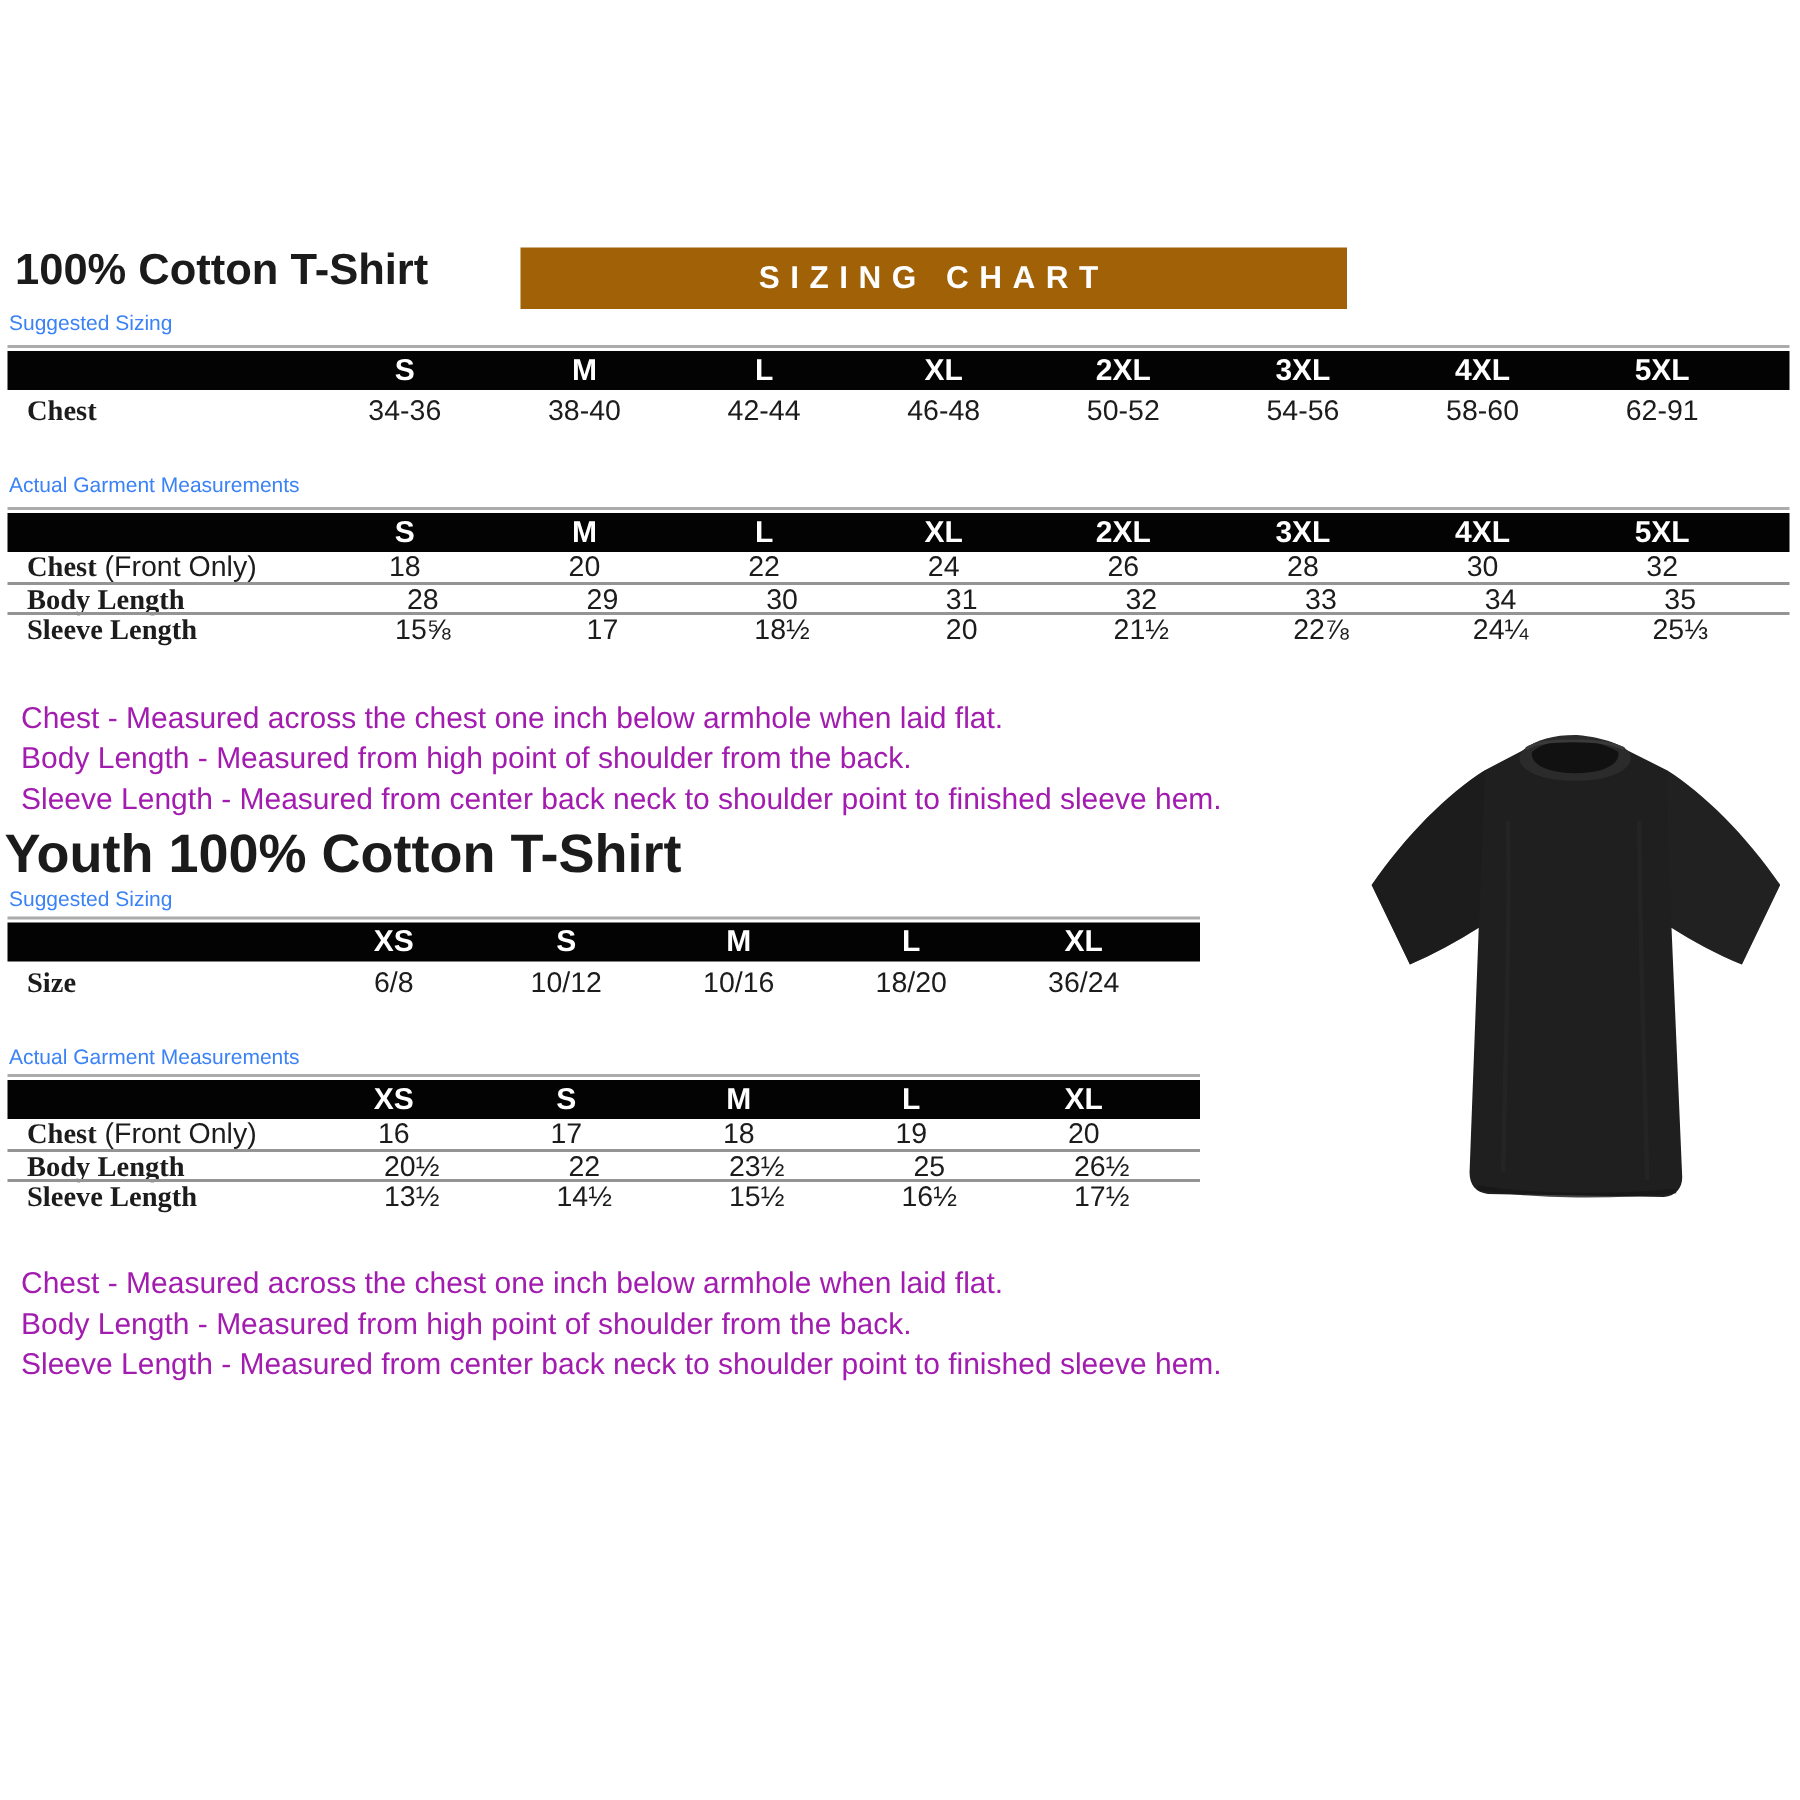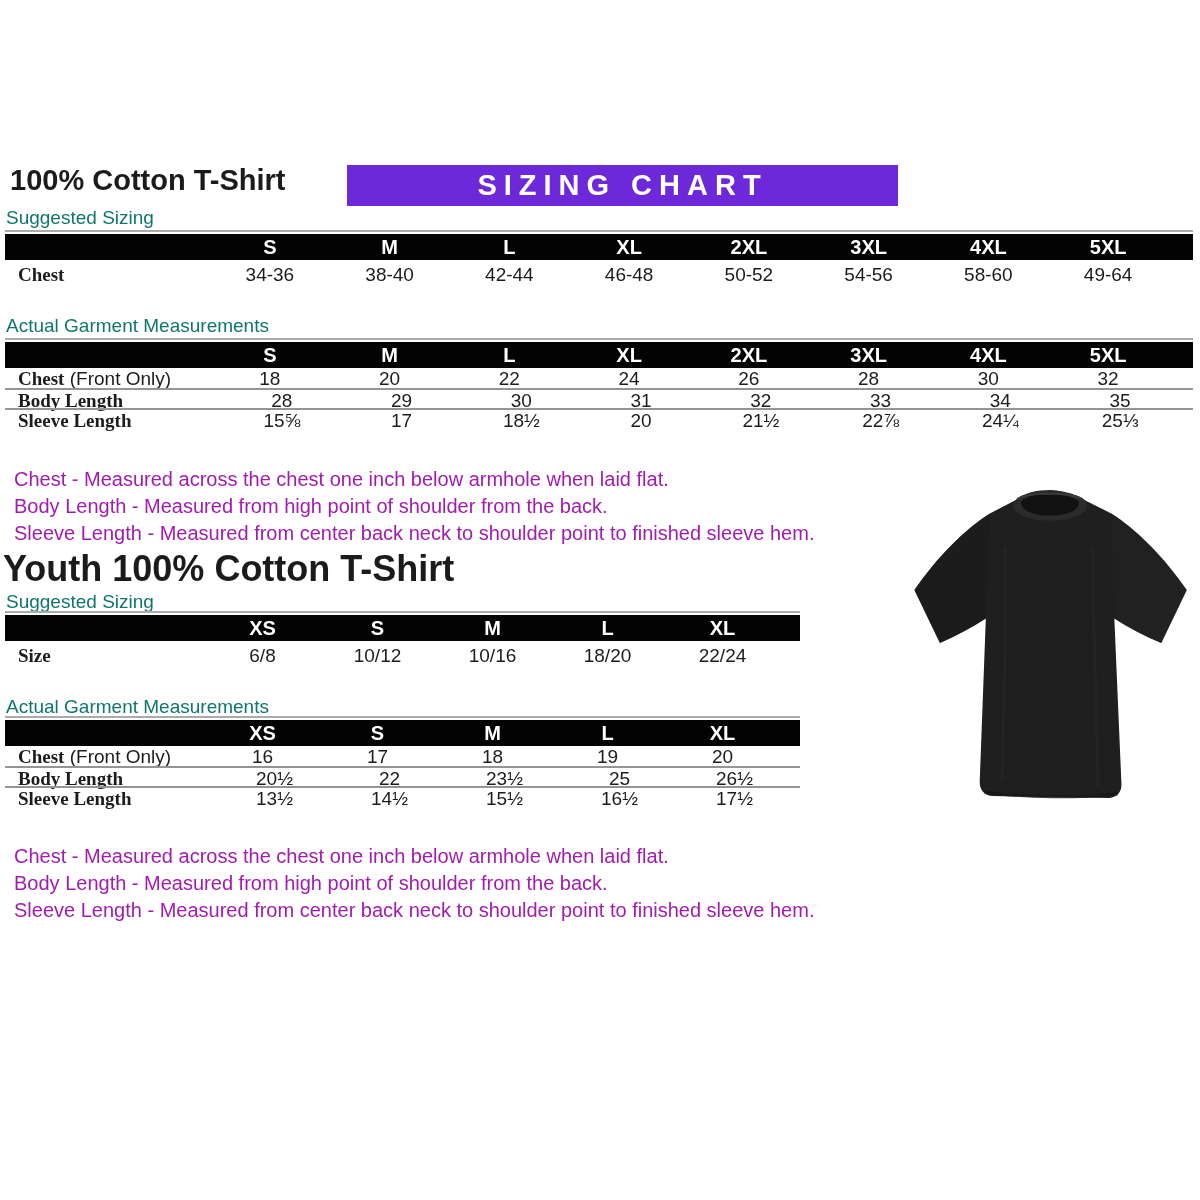--- a/index.html
+++ b/index.html
@@ -3,25 +3,25 @@
 <meta charset="utf-8">
 <style>
   html,body{margin:0;padding:0;background:#ffffff;}
   .page{
     position:relative;width:1200px;height:1200px;background:#ffffff;overflow:hidden;
     font-family:"Liberation Sans","DejaVu Sans",sans-serif;color:#161616;
   }
   .abs{position:absolute;}
   .main-title{left:10px;top:164px;font-size:29px;font-weight:bold;letter-spacing:0px;color:#1b1b1b;}
   .banner{
-    left:347px;top:165px;width:551px;height:41px;background:#6d28d9;
+    left:347px;top:165px;width:551px;height:41px;background:#a16207;
     display:flex;align-items:center;justify-content:center;
-    color:#ffffff;font-size:29px;font-weight:bold;letter-spacing:7px;
+    color:#ffffff;font-size:21px;font-weight:bold;letter-spacing:7px;
   }
-  .section-label{font-size:19px;color:#0f766e;}
+  .section-label{font-size:14px;color:#3b82f6;}
   .youth-title{left:3px;top:548px;font-size:36px;font-weight:bold;color:#1b1b1b;}
 
   
   .sz-table{display:flex;flex-direction:column;}
   .adult-w{width:1188px;--labelw:205px;--cols:8;--padr:25px;}
   .youth-w{width:795px;--labelw:200px;--cols:5;--padr:20px;}
   .rule{height:2px;background:#ababab;margin-bottom:2px;}
   .t-head,.t-row{
     display:grid;grid-template-columns:var(--labelw) repeat(var(--cols),1fr);
     padding-right:var(--padr);box-sizing:border-box;align-items:center;
@@ -68,21 +68,21 @@
         </div>
         <div class="t-row">
           <div class="t-label"><b>Chest</b></div>
           <div class="t-cell">34-36</div>
           <div class="t-cell">38-40</div>
           <div class="t-cell">42-44</div>
           <div class="t-cell">46-48</div>
           <div class="t-cell">50-52</div>
           <div class="t-cell">54-56</div>
           <div class="t-cell">58-60</div>
-          <div class="t-cell">49-64</div>
+          <div class="t-cell">62-91</div>
         </div>
       </div>
   </div>
 
   <div class="abs section-label" style="left:6px;top:315px;">Actual Garment Measurements</div>
   <div class="abs" style="left:5px;top:338px;">
     <div class="rule adult-w"></div>
     <div class="sz-table adult-w compact lined">
         <div class="t-head">
           <div class="t-label"></div>
@@ -150,21 +150,21 @@
           <div class="t-cell">M</div>
           <div class="t-cell">L</div>
           <div class="t-cell">XL</div>
         </div>
         <div class="t-row">
           <div class="t-label"><b>Size</b></div>
           <div class="t-cell">6/8</div>
           <div class="t-cell">10/12</div>
           <div class="t-cell">10/16</div>
           <div class="t-cell">18/20</div>
-          <div class="t-cell">22/24</div>
+          <div class="t-cell">36/24</div>
         </div>
       </div>
   </div>
 
   <div class="abs section-label" style="left:6px;top:696px;">Actual Garment Measurements</div>
   <div class="abs" style="left:5px;top:716px;">
     <div class="rule youth-w"></div>
     <div class="sz-table youth-w compact lined">
         <div class="t-head">
           <div class="t-label"></div>

